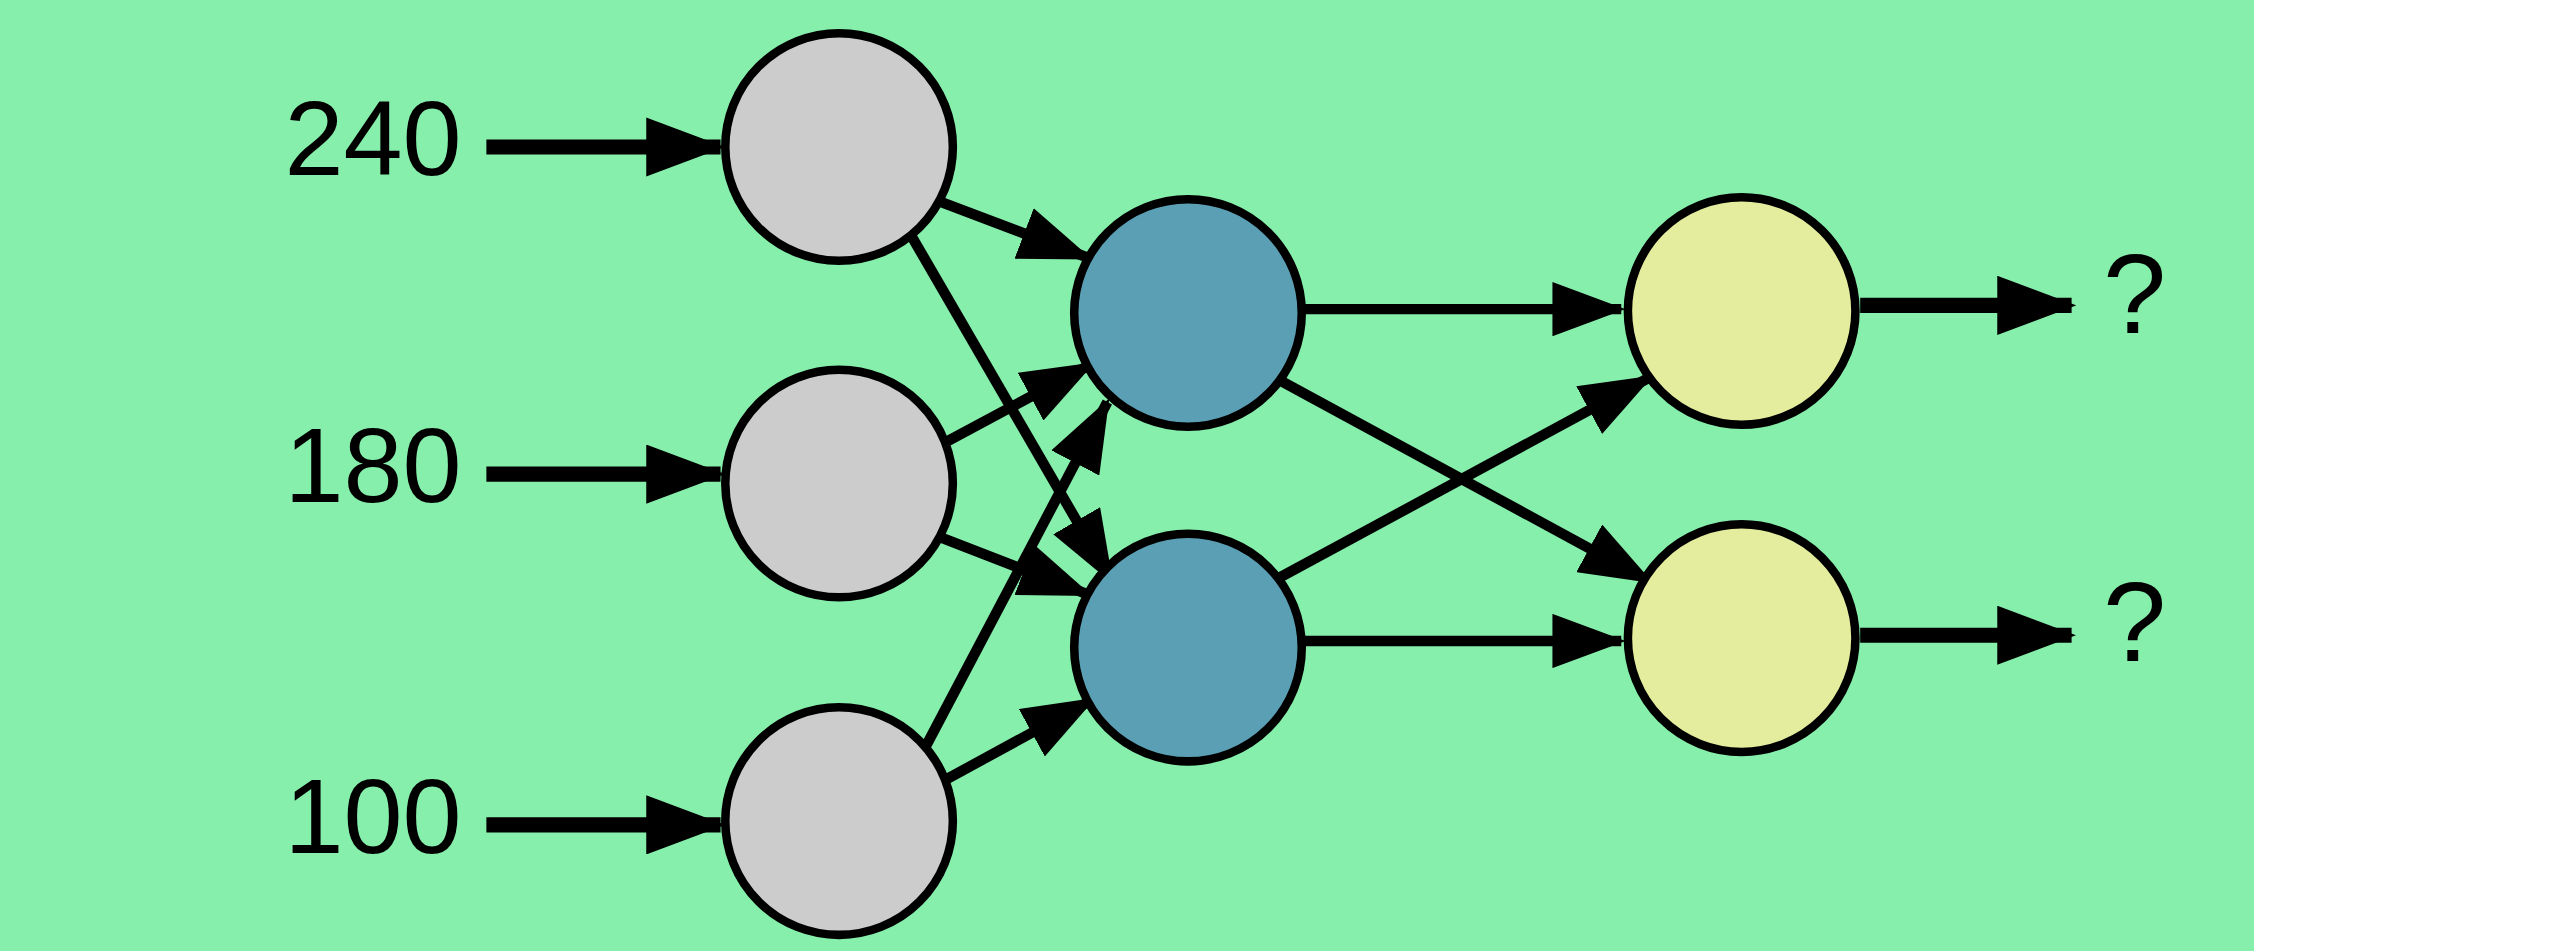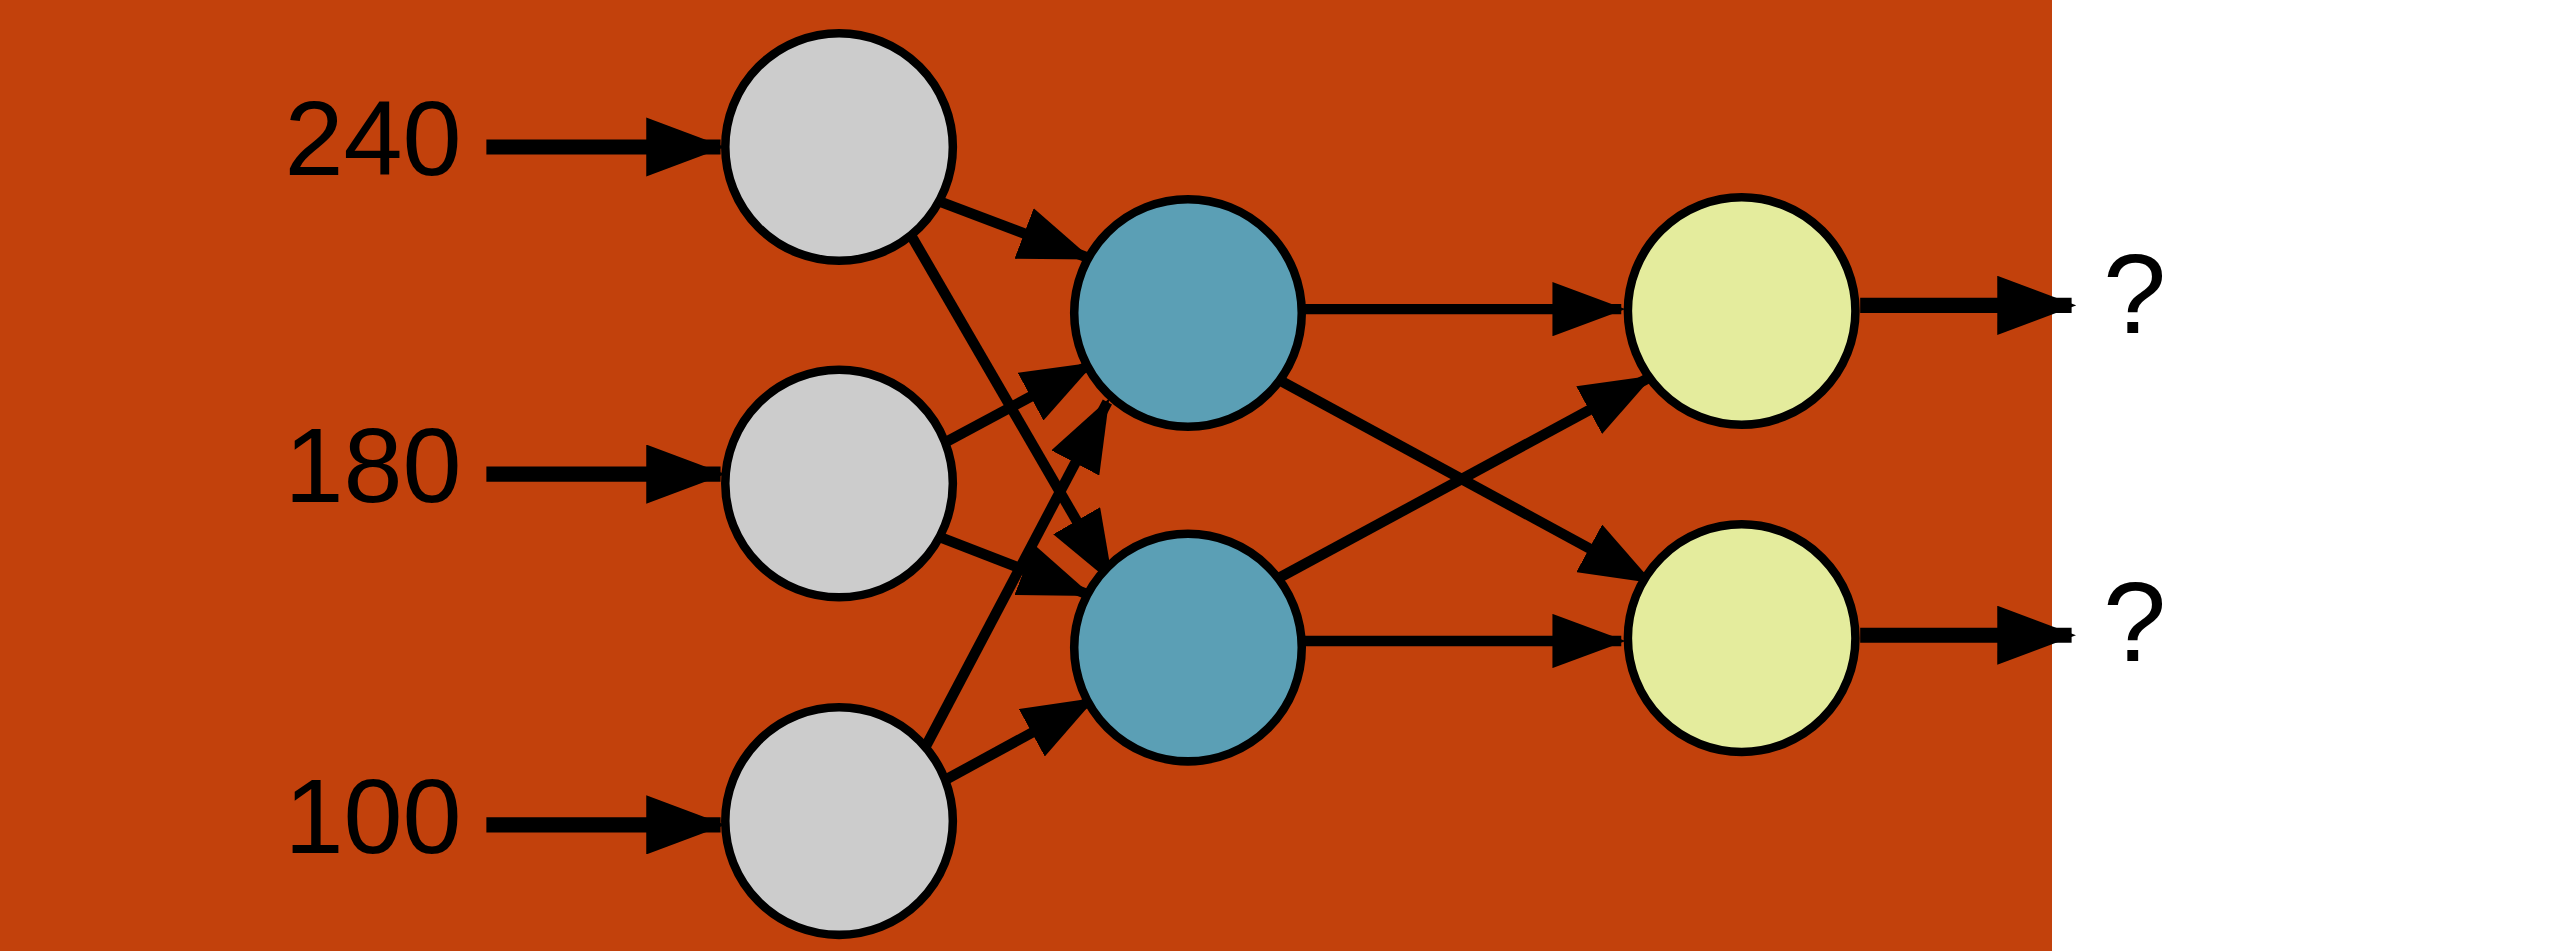--- a/index.html
+++ b/index.html
@@ -8,23 +8,23 @@
     background: #ffffff;
   }
   body {
     width: 2576px;
     height: 952px;
     font-family: "Liberation Sans", sans-serif;
     overflow: hidden;
   }
   #diagram-root {
     position: relative;
-    width: 2052px;
+    width: 2254px;
     height: 952px;
-    background: #c2410c;
+    background: #86efac;
   }
   svg#nn-svg {
     position: absolute;
     left: 0;
     top: 0;
     width: 2576px;
     height: 952px;
     display: block;
   }
   .node-circle {

